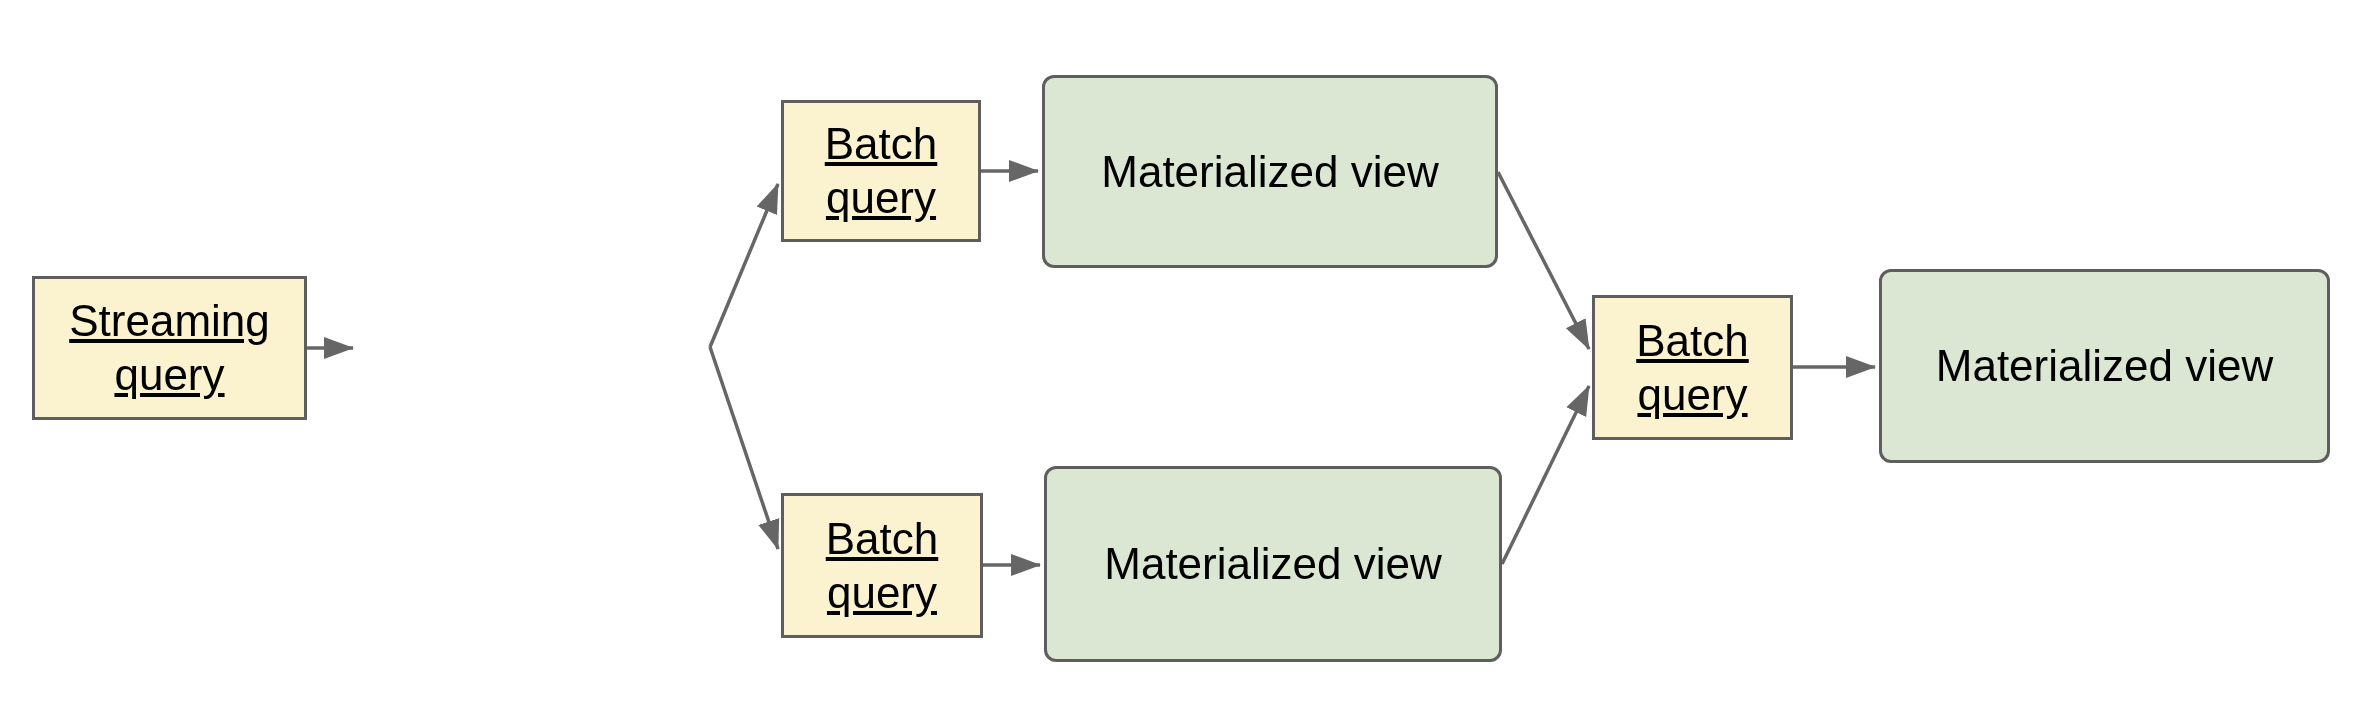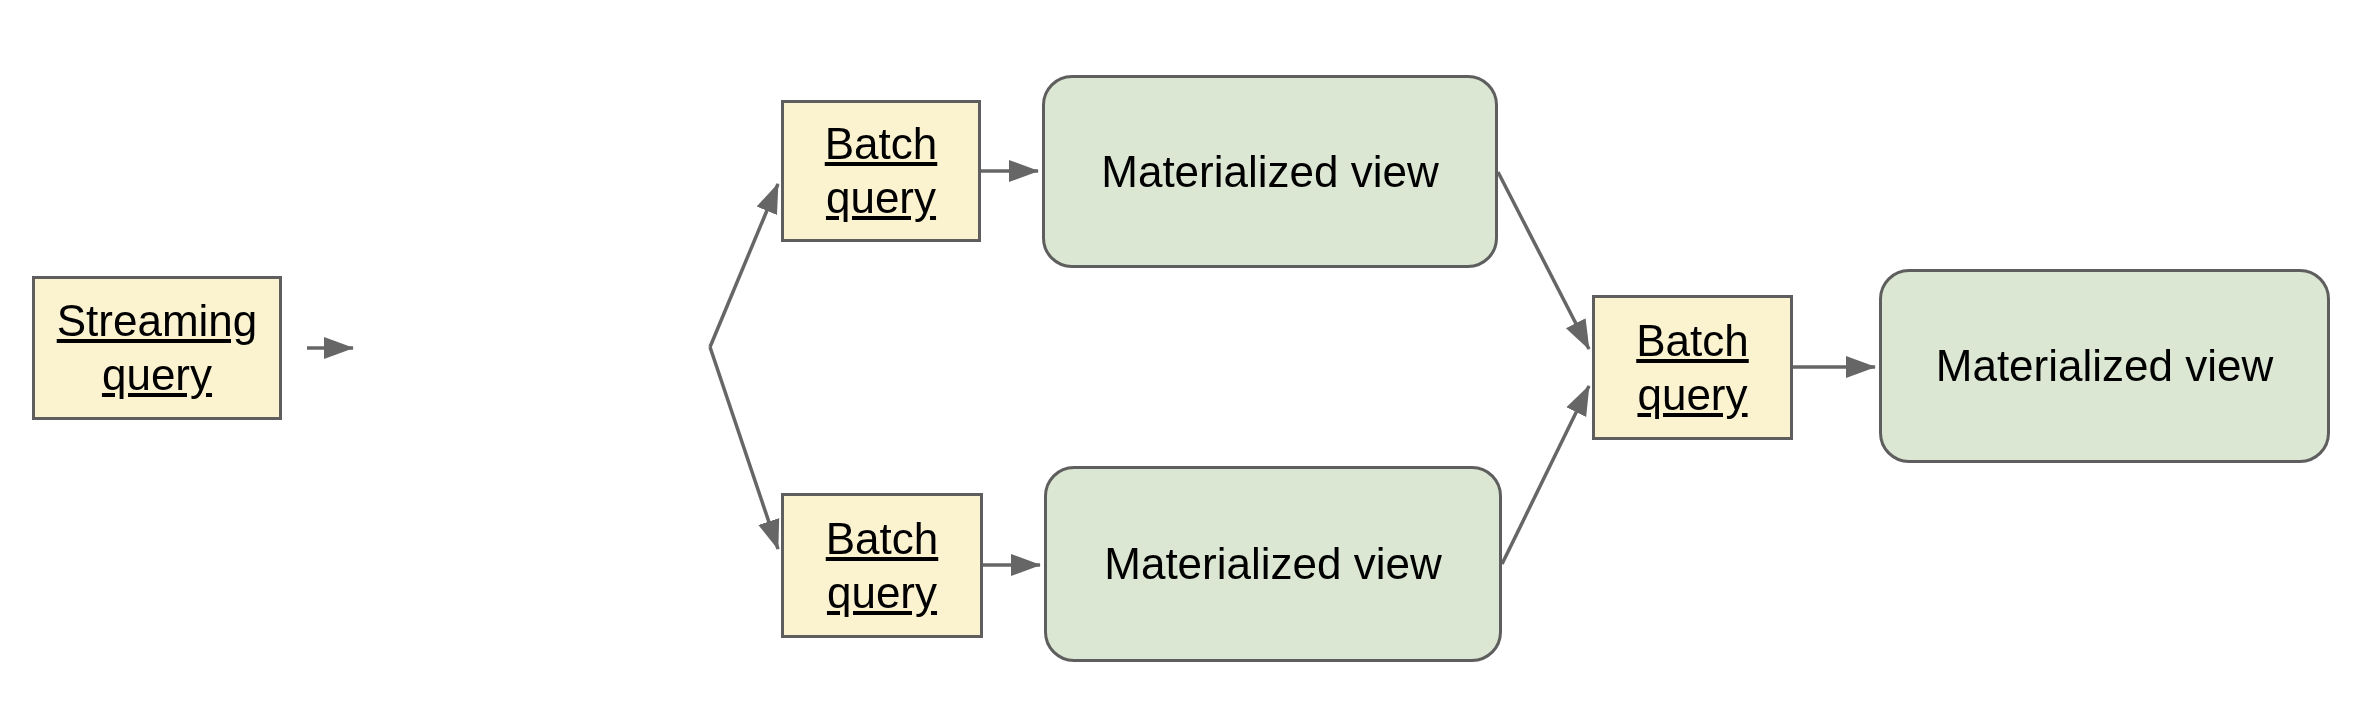--- a/index.html
+++ b/index.html
@@ -42,20 +42,21 @@
   }
   .node.rounded {
     border-radius: 30px;
   }
   .node.yellow {
     background: var(--yellow, #fbf2d0);
     text-decoration: underline;
   }
   .node.green {
     background: var(--green, #dbe7d2);
+    border-radius: 12px;
   }
   .node-label {
     display: inline-block;
   }
 </style>
 </head>
 <body>
 
 <div class="canvas">
   <svg class="edge-layer" viewBox="0 0 2370 720" width="2370" height="720" xmlns="http://www.w3.org/2000/svg">
@@ -68,21 +69,21 @@
         <line x1="307" y1="348" x2="353" y2="348" marker-end="url(#arrowhead)"></line>
         <line x1="710" y1="347" x2="778" y2="184" marker-end="url(#arrowhead)"></line>
         <line x1="981" y1="171" x2="1038" y2="171" marker-end="url(#arrowhead)"></line>
         <line x1="710" y1="347" x2="778" y2="549" marker-end="url(#arrowhead)"></line>
         <line x1="983" y1="565" x2="1040" y2="565" marker-end="url(#arrowhead)"></line>
         <line x1="1498" y1="172" x2="1589" y2="349" marker-end="url(#arrowhead)"></line>
         <line x1="1502" y1="564" x2="1589" y2="386" marker-end="url(#arrowhead)"></line>
         <line x1="1793" y1="367" x2="1875" y2="367" marker-end="url(#arrowhead)"></line>
       </g>
   </svg>
-<div class="node rect yellow" style="left: 32px; top: 276px; width: 250px; height: 144px;">
+<div class="node rect yellow" style="left: 32px; top: 276px; width: 275px; height: 144px;">
       <span class="node-label">Streaming query</span>
     </div>
     <div class="node rect yellow" style="left: 781px; top: 100px; width: 200px; height: 142px;">
       <span class="node-label">Batch query</span>
     </div>
     <div class="node rounded green" style="left: 1042px; top: 75px; width: 456px; height: 193px;">
       <span class="node-label">Materialized view</span>
     </div>
     <div class="node rect yellow" style="left: 781px; top: 493px; width: 202px; height: 145px;">
       <span class="node-label">Batch query</span>

